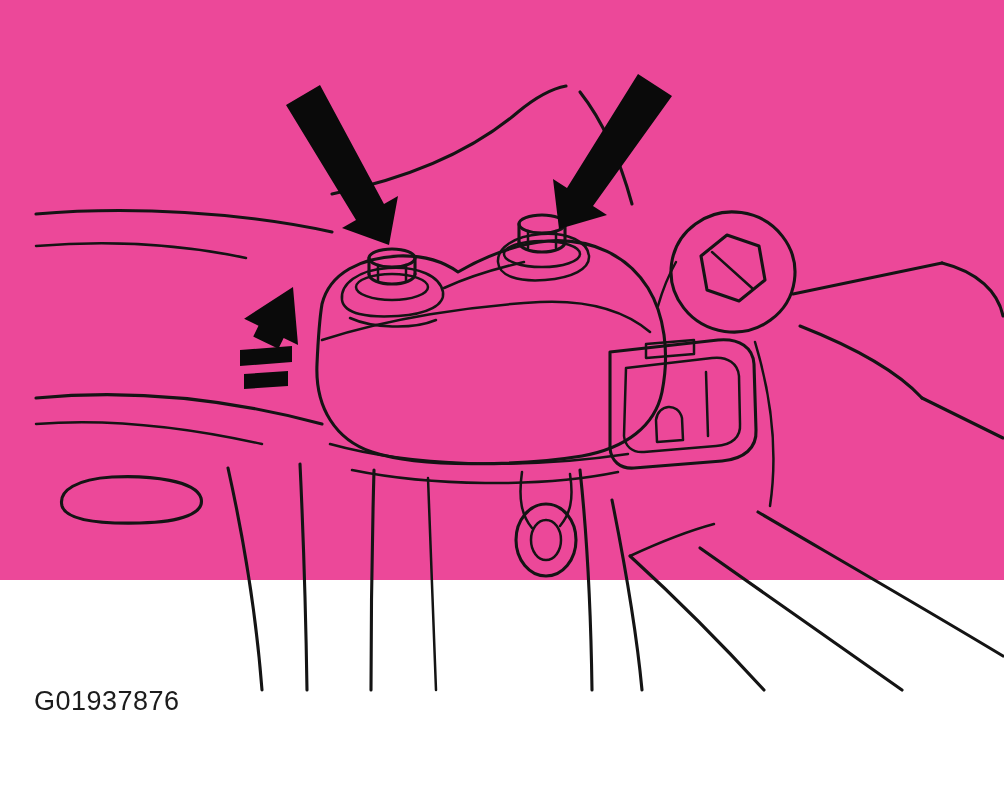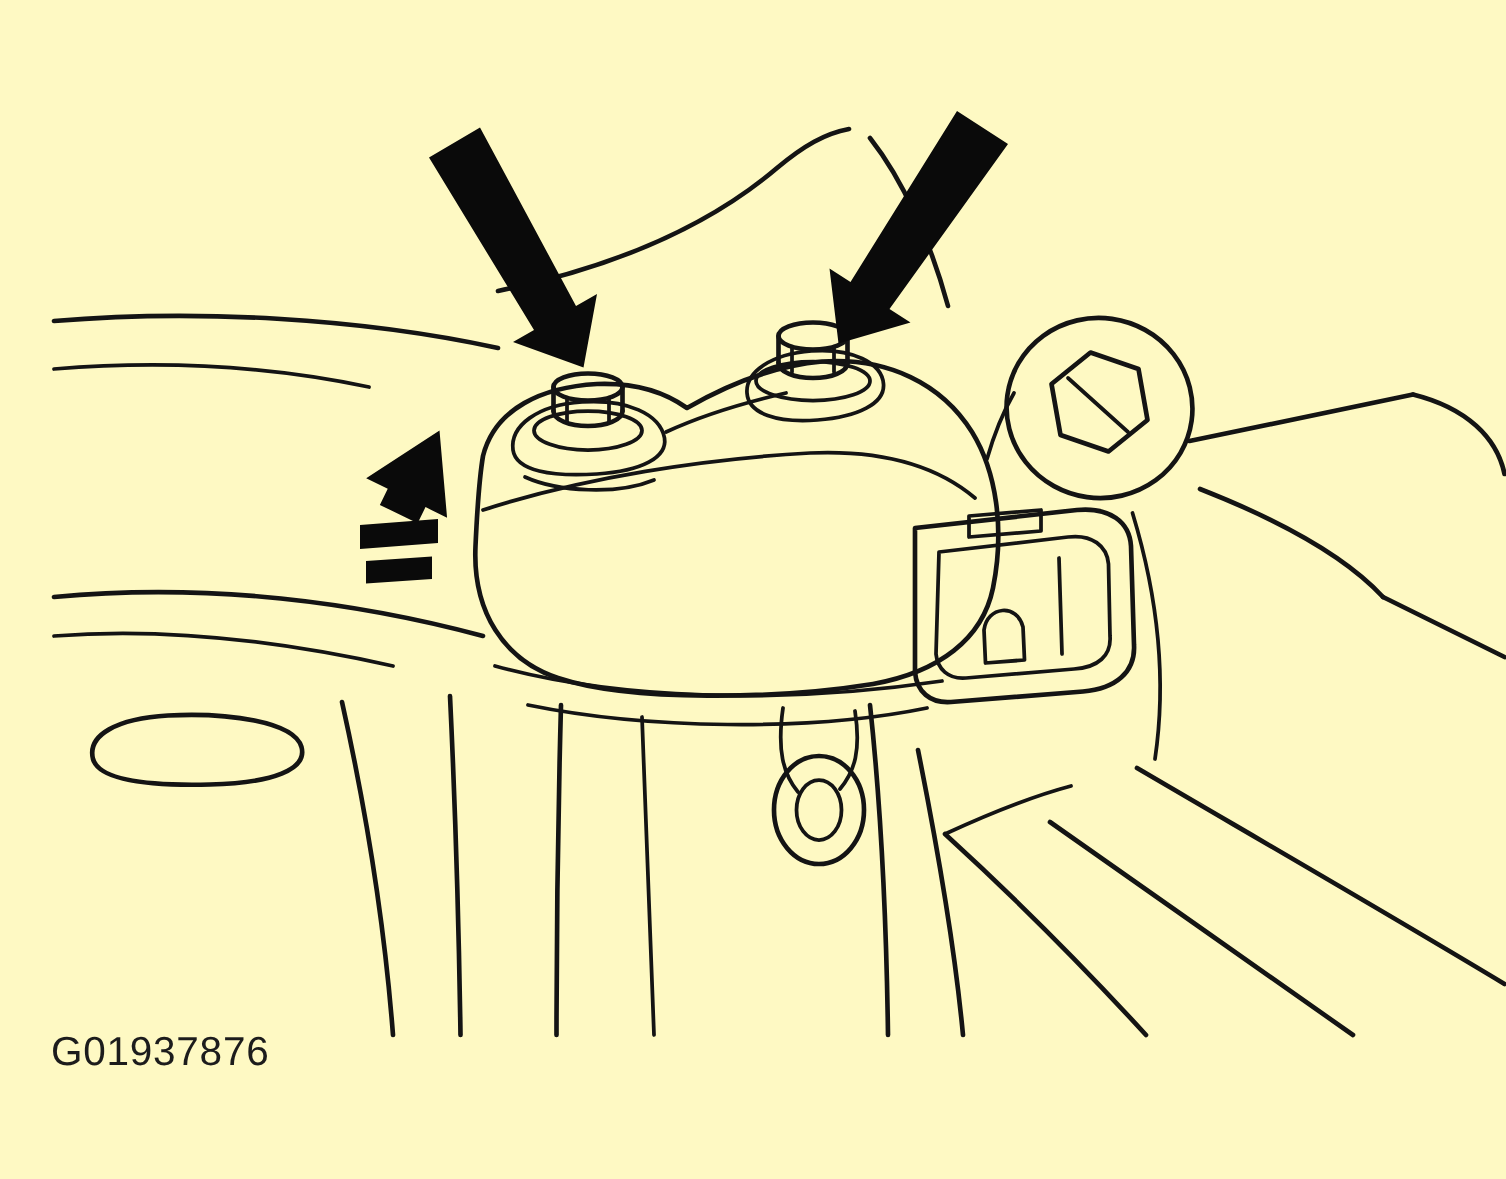--- a/index.html
+++ b/index.html
@@ -7,22 +7,22 @@
     padding: 0;
     background: #ffffff;
     width: 1004px;
     height: 786px;
     overflow: hidden;
     font-family: "Liberation Sans", sans-serif;
   }
   .canvas {
     position: relative;
     width: 1004px;
-    height: 786px;
-    background: #fef9c3;
+    height: 580px;
+    background: #ec4899;
   }
   svg.illustration {
     position: absolute;
     left: 0;
     top: 0;
   }
   svg.illustration path,
   svg.illustration ellipse,
   svg.illustration polygon.outline {
     fill: none;

